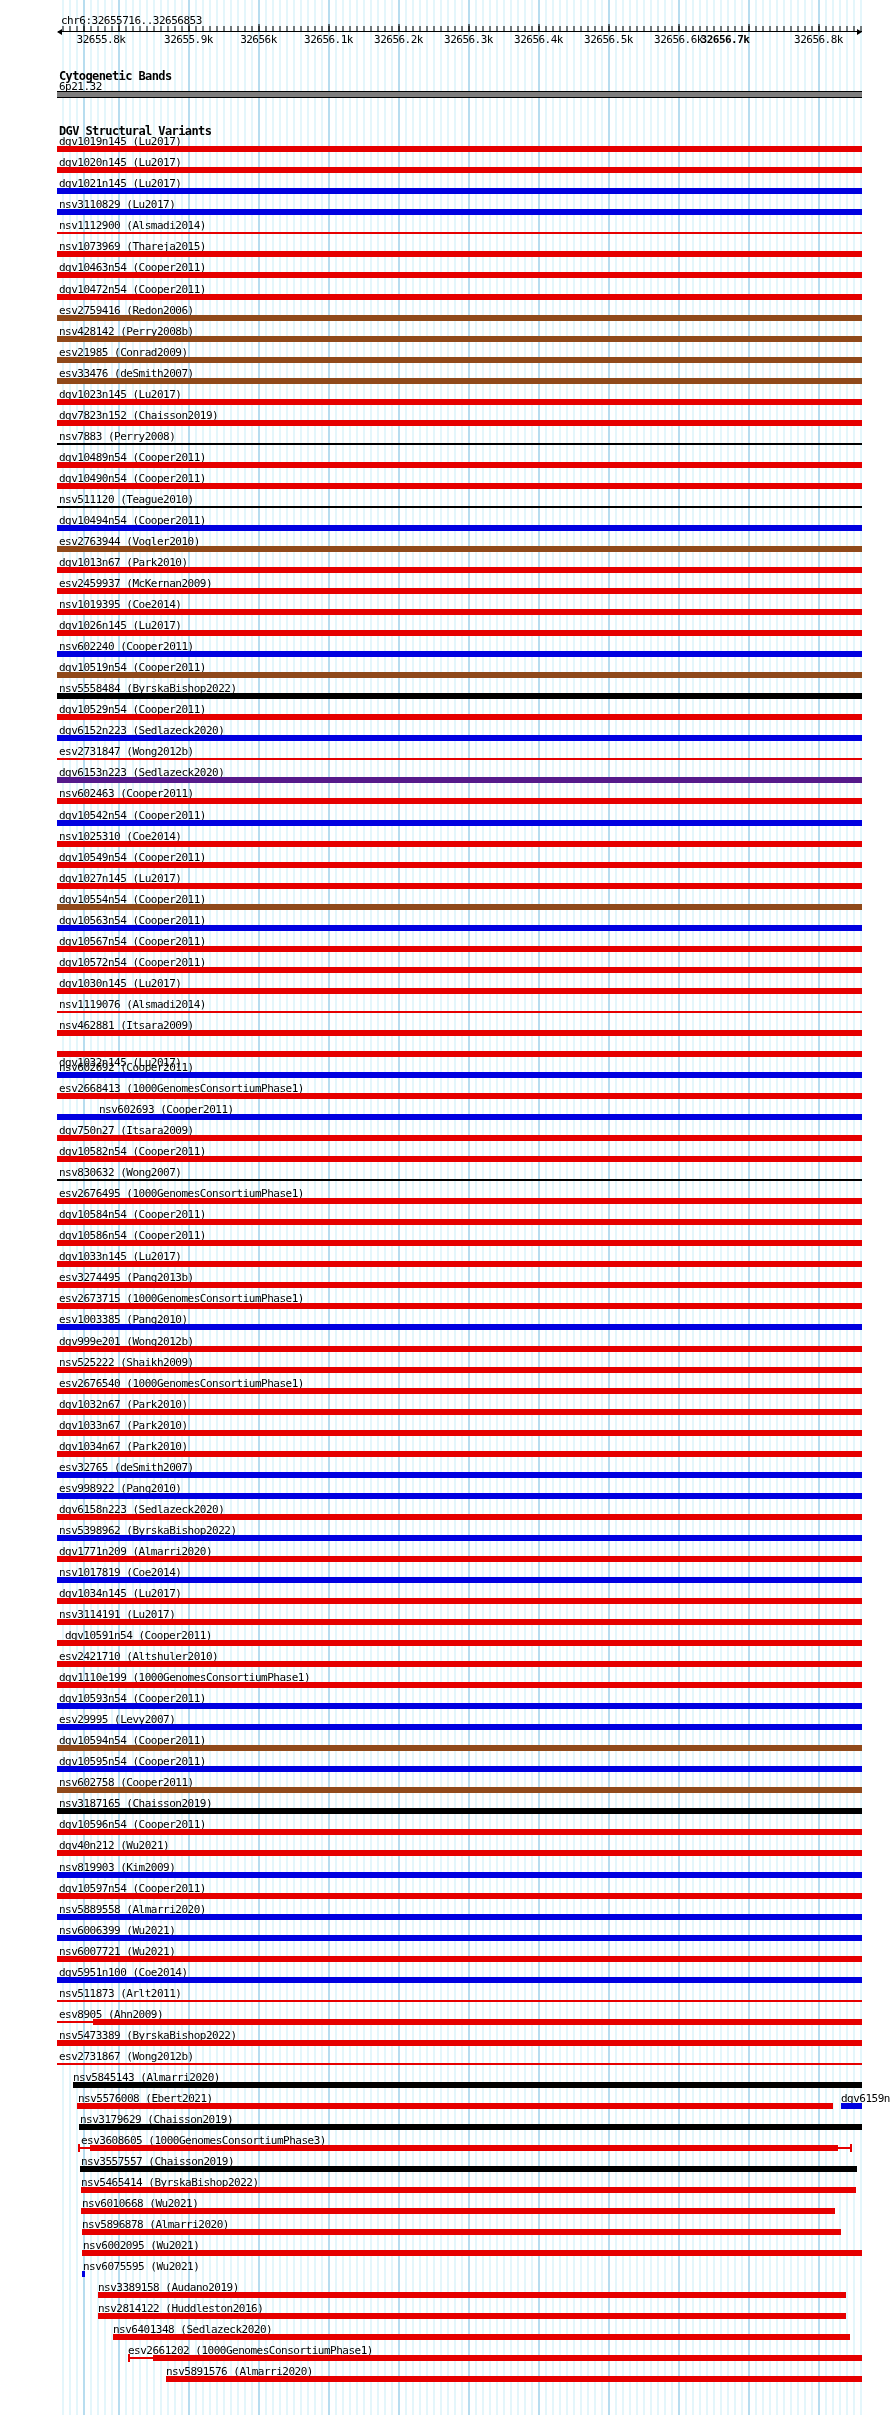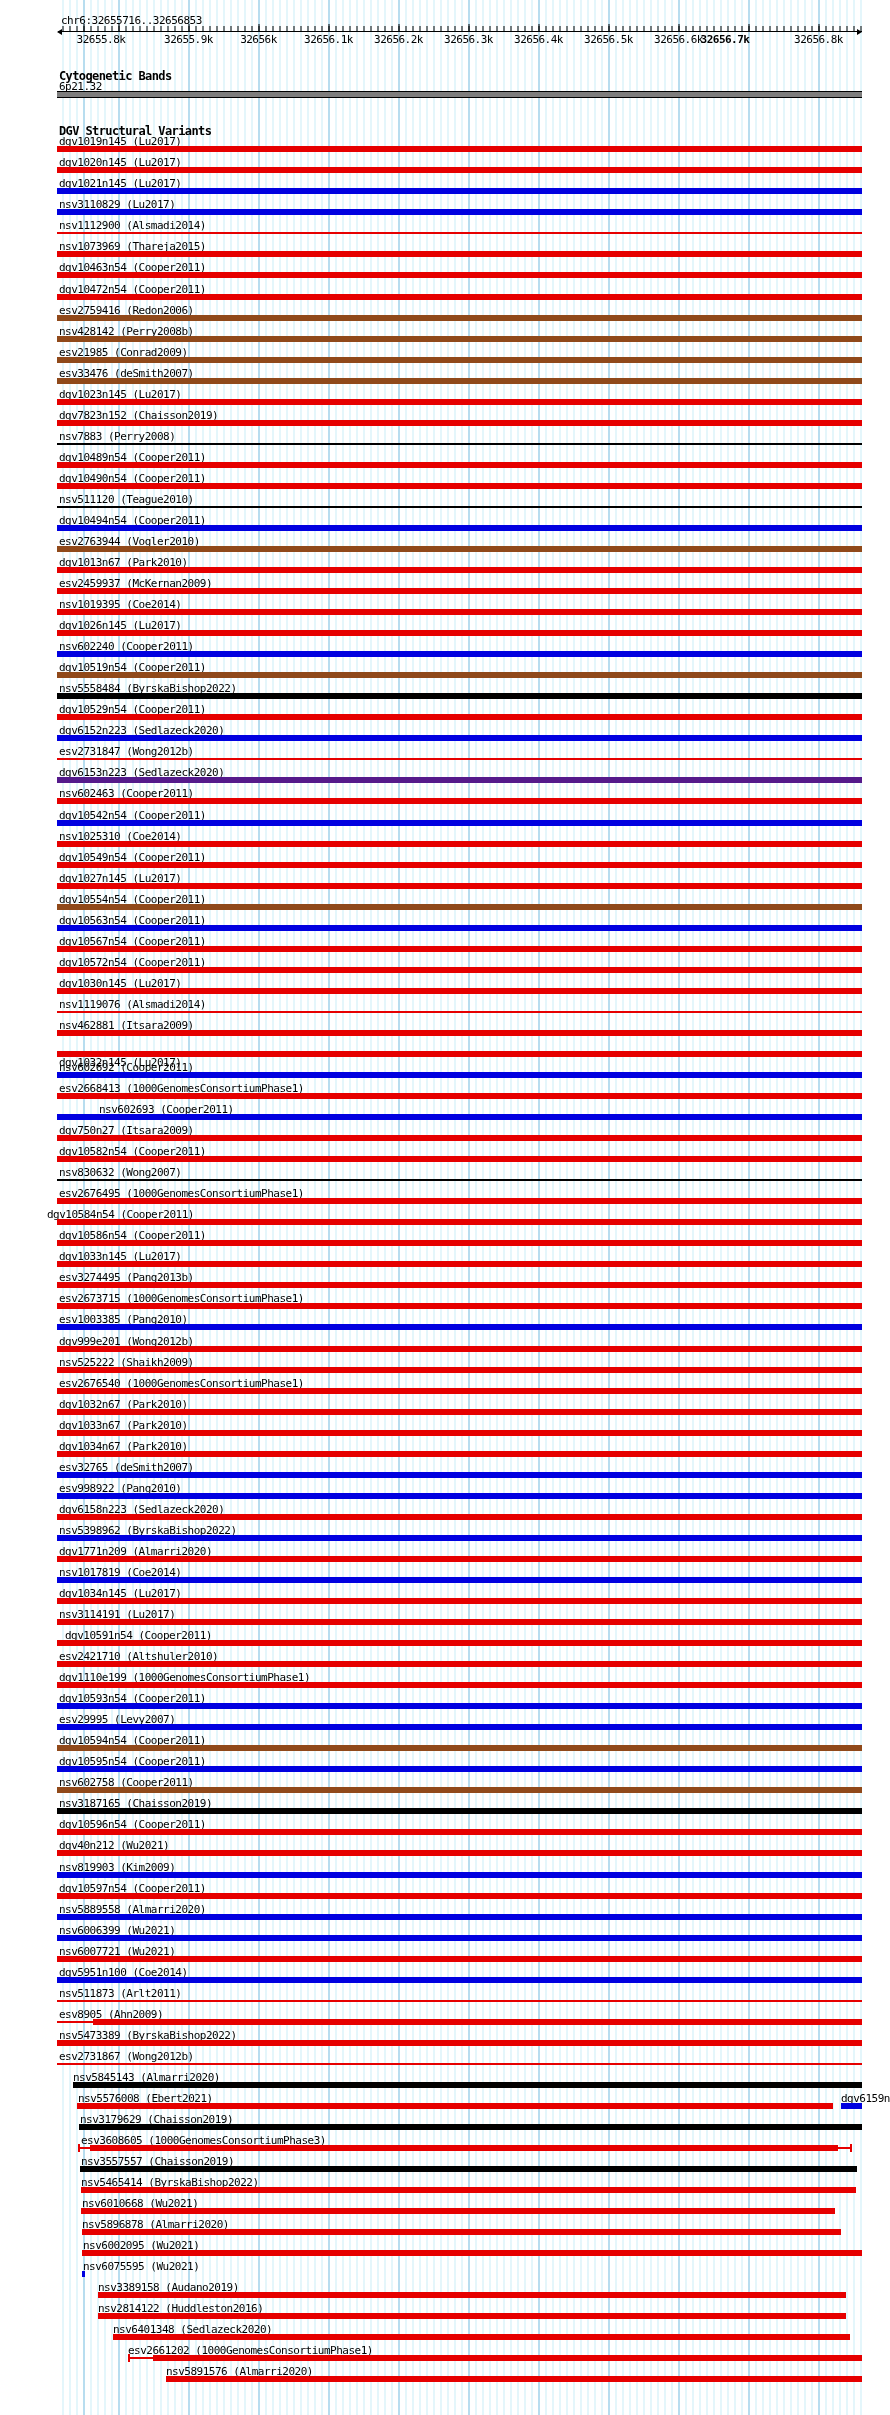--- a/index.html
+++ b/index.html
@@ -160,21 +160,21 @@
       <div class="vlabel" style="left: 59px; top: 1104px; margin-left: 40px;">nsv602693 (Cooper2011)</div>
       <div class="seg" style="left: 57px; width: 805px; background: rgb(0, 0, 224); top: 1114px; height: 6px;"></div>
       <div class="vlabel" style="left: 59px; top: 1125px;">dgv750n27 (Itsara2009)</div>
       <div class="seg" style="left: 57px; width: 805px; background: rgb(230, 0, 0); top: 1135px; height: 6px;"></div>
       <div class="vlabel" style="left: 59px; top: 1146px;">dgv10582n54 (Cooper2011)</div>
       <div class="seg" style="left: 57px; width: 805px; background: rgb(230, 0, 0); top: 1156px; height: 6px;"></div>
       <div class="vlabel" style="left: 59px; top: 1167px;">nsv830632 (Wong2007)</div>
       <div class="seg" style="left: 57px; width: 805px; background: rgb(0, 0, 0); top: 1179px; height: 2px;"></div>
       <div class="vlabel" style="left: 59px; top: 1188px;">esv2676495 (1000GenomesConsortiumPhase1)</div>
       <div class="seg" style="left: 57px; width: 805px; background: rgb(230, 0, 0); top: 1198px; height: 6px;"></div>
-      <div class="vlabel" style="left: 47px; top: 1209px;">dgv10584n54 (Cooper2011)</div>
+      <div class="vlabel" style="left: 59px; top: 1209px;">dgv10584n54 (Cooper2011)</div>
       <div class="seg" style="left: 57px; width: 805px; background: rgb(230, 0, 0); top: 1219px; height: 6px;"></div>
       <div class="vlabel" style="left: 59px; top: 1230px;">dgv10586n54 (Cooper2011)</div>
       <div class="seg" style="left: 57px; width: 805px; background: rgb(230, 0, 0); top: 1240px; height: 6px;"></div>
       <div class="vlabel" style="left: 59px; top: 1251px;">dgv1033n145 (Lu2017)</div>
       <div class="seg" style="left: 57px; width: 805px; background: rgb(230, 0, 0); top: 1261px; height: 6px;"></div>
       <div class="vlabel" style="left: 59px; top: 1272px;">esv3274495 (Pang2013b)</div>
       <div class="seg" style="left: 57px; width: 805px; background: rgb(230, 0, 0); top: 1282px; height: 6px;"></div>
       <div class="vlabel" style="left: 59px; top: 1293px;">esv2673715 (1000GenomesConsortiumPhase1)</div>
       <div class="seg" style="left: 57px; width: 805px; background: rgb(230, 0, 0); top: 1303px; height: 6px;"></div>
       <div class="vlabel" style="left: 59px; top: 1314px;">esv1003385 (Pang2010)</div>

